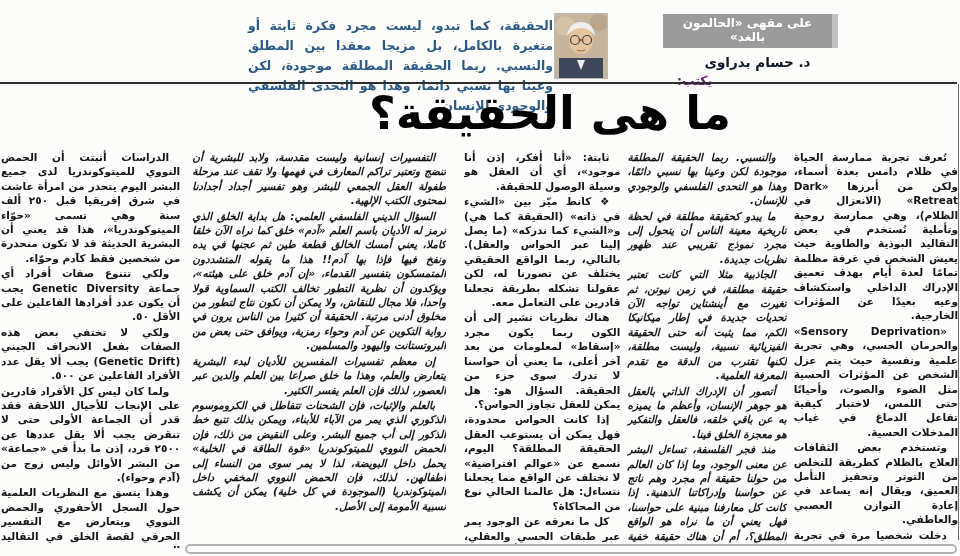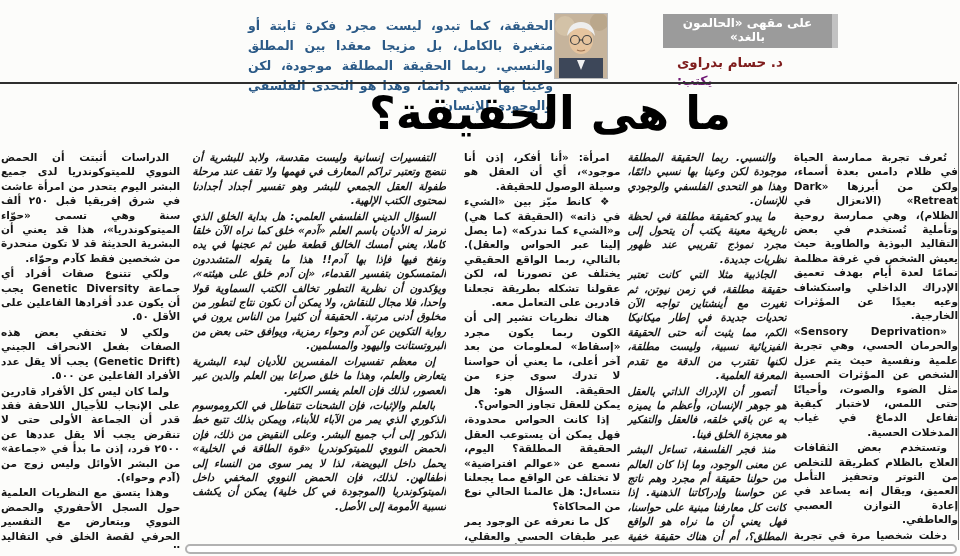--- a/index.html
+++ b/index.html
@@ -24,22 +24,22 @@
   .photo svg { display:block; }
   .byline {
     position:absolute; top:14px; right:122px; width:175px; direction:rtl;
   }
   .badge {
     display:block; background:#9b9b9b; color:#ffffff;
     font-size:12px; font-weight:bold; text-align:center;
     padding:2px 4px 4px; border-right:6px solid #c2c2c2;
   }
   .author {
-    direction:rtl; text-align:left; padding-left:14px; margin-top:6px;
-    font-size:13.5px; font-weight:bold; color:#7f1d1d;
+    direction:rtl; text-align:center; padding-left:14px; margin-top:6px;
+    font-size:13.5px; font-weight:bold; color:#0f172a;
   }
   .writes {
     direction:rtl; text-align:left; padding-left:14px; margin-top:3px;
     font-size:12.5px; font-weight:bold; color:#701a75;
   }
   .header-rule {
     position:absolute; top:82px; left:0; width:957px; height:2px; background:#2e2e2e;
   }
   
   .title {
@@ -107,27 +107,27 @@
 
   <main class="body">
     <section class="col c1">
         <p>تُعرف تجربة ممارسة الحياة في ظلام دامس بعدة أسماء، ولكن من أبرزها «Dark Retreat» (الانعزال في الظلام)، وهي ممارسة روحية وتأملية تُستخدم في بعض التقاليد البوذية والطاوية حيث يعيش الشخص في غرفة مظلمة تمامًا لعدة أيام بهدف تعميق الإدراك الداخلي واستكشاف وعيه بعيدًا عن المؤثرات الخارجية.</p>
         <p>«Sensory Deprivation» والحرمان الحسي، وهي تجربة علمية ونفسية حيث يتم عزل الشخص عن المؤثرات الحسية مثل الضوء والصوت، وأحيانًا حتى اللمس، لاختبار كيفية تفاعل الدماغ في غياب المدخلات الحسية.</p>
         <p>وتستخدم بعض الثقافات العلاج بالظلام كطريقة للتخلص من التوتر وتحفيز التأمل العميق، ويقال إنه يساعد في إعادة التوازن العصبي والعاطفي.</p>
         <p>دخلت شخصيا مرة في تجربة مثيرة حيث التقيت مع خمسة أشخاص لم أعرفهم من قبل ولم يسمح لنا بأن نتعرف على بعض قبل التجربة، التجربة هي دخولنا في مكان مظلم تماما (أي تختفي حاسة البصر) نلتقي ونتعرف ونحن لا نرى بعضا، ونسير من غرفة إلى غرفة في المكان وكل غرفة بها محتويات مختلفة نتحسسها ونتلامس أيدينا وتتداخل الأصوات في وجداننا ونصبح معارف في إطار جديد، وتنتهي النصف ساعة في مكان نطلب فيه المشروبات ونتحدث وتنتهي الرحلة بإعادة حاسة البصر ونرى بعضا ونتفاجأ، وغصبا عن كل واحد، يجد صورة الآخر بشكل مختلف.</p>
       </section>
     <section class="col c2">
         <p>والنسبي. ربما الحقيقة المطلقة موجودة لكن وعينا بها نسبي دائمًا، وهذا هو التحدى الفلسفي والوجودي للإنسان.</p>
-        <p>ما يبدو كحقيقة مطلقة في لحظة تاريخية معينة يكتب أن يتحول إلى مجرد نموذج تقريبي عند ظهور نظريات جديدة.</p>
+        <p>ما يبدو كحقيقة مطلقة في لحظة تاريخية معينة الناس أن يتحول إلى مجرد نموذج تقريبي عند ظهور نظريات جديدة.</p>
         <p>الجاذبية مثلا التي كانت تعتبر حقيقة مطلقة، في زمن نيوتن، ثم تغيرت مع أينشتاين تواجه الآن تحديات جديدة في إطار ميكانيكا الكم، مما يثبت أنه حتى الحقيقة الفيزيائية نسبية، وليست مطلقة، لكنها تقترب من الدقة مع تقدم المعرفة العلمية.</p>
         <p>أتصور أن الإدراك الذاتي بالعقل هو جوهر الإنسان، وأعظم ما يميزه به عن باقي خلقه، فالعقل والتفكير هو معجزة الخلق فينا.</p>
         <p>منذ فجر الفلسفة، تساءل البشر عن معنى الوجود، وما إذا كان العالم من حولنا حقيقة أم مجرد وهم ناتج عن حواسنا وإدراكاتنا الذهنية. إذا كانت كل معارفنا مبنية على حواسنا، فهل يعني أن ما نراه هو الواقع المطلق؟، أم أن هناك حقيقة خفية تتجاوز إدراكنا؟.</p>
       </section>
     <section class="col c3">
-        <p>امرأة: «أنا أفكر، إذن أنا موجود»، أي أن العقل هو وسيلة الوصول للحقيقة.</p>
+        <p>ثابتة: «أنا أفكر، إذن أنا موجود»، أي أن العقل هو وسيلة الوصول للحقيقة.</p>
         <p>❖ كانط ميّز بين «الشيء في ذاته» (الحقيقة كما هي) و«الشيء كما ندركه» (ما يصل إلينا عبر الحواس والعقل). بالتالي، ربما الواقع الحقيقي يختلف عن تصورنا له، لكن عقولنا تشكله بطريقة تجعلنا قادرين على التعامل معه.</p>
         <p>هناك نظريات تشير إلى أن الكون ربما يكون مجرد «إسقاط» لمعلومات من بعد آخر أعلى، ما يعني أن حواسنا لا تدرك سوى جزء من الحقيقة. السؤال هو: هل يمكن للعقل تجاوز الحواس؟.</p>
         <p>إذا كانت الحواس محدودة، فهل يمكن أن يستوعب العقل الحقيقة المطلقة؟ اليوم، نسمع عن «عوالم افتراضية» لا تختلف عن الواقع مما يجعلنا نتساءل: هل عالمنا الحالي نوع من المحاكاة؟</p>
         <p>كل ما نعرفه عن الوجود يمر عبر طبقات الحسي والعقلي، وقد يكون الواقع أعمق مما نتصور، لكننا لا نملك وسيلة للوصول إليه سوى بالاعتماد على أدواتنا الفكرية والتجريبية.</p>
       </section>
     <section class="col c4">
         <p>التفسيرات إنسانية وليست مقدسة، ولابد للبشرية أن تنضج وتعتبر تراكم المعارف في فهمها ولا تقف عند مرحلة طفولة العقل الجمعي للبشر وهو تفسير أجداد أجدادنا لمحتوى الكتب الإلهية.</p>
         <p>السؤال الديني الفلسفي العلمي: هل بداية الخلق الذي ترمز له الأديان باسم العلم «آدم» خلق كما نراه الآن خلقا كاملا، يعني أمسك الخالق قطعة طين ثم عجنها في يده ونفخ فيها فإذا بها آدم!! هذا ما يقوله المتشددون المتمسكون بتفسير القدماء، «إن آدم خلق على هيئته»، ويؤكدون أن نظرية التطور تخالف الكتب السماوية قولا واحدا، فلا مجال للنقاش، ولا يمكن أن نكون نتاج لتطور من مخلوق أدنى مرتبة. الحقيقة أن كثيرا من الناس يرون في رواية التكوين عن آدم وحواء رمزية، ويوافق حتى بعض من البروتستانت واليهود والمسلمين.</p>
         <p>إن معظم تفسيرات المفسرين للأديان لبدء البشرية يتعارض والعلم، وهذا ما خلق صراعا بين العلم والدين عبر العصور، لذلك فإن العلم يفسر الكثير.</p>
         <p>بالعلم والإثبات، فإن الشحنات تتفاطل في الكروموسوم الذكوري الذي يمر من الآباء للأبناء، ويمكن بذلك تتبع خط الذكور إلى أب جميع البشر. وعلى النقيض من ذلك، فإن الحمض النووي للميتوكوندريا «قوة الطاقة في الخلية» يحمل داخل البويضة، لذا لا يمر سوى من النساء إلى أطفالهن. لذلك، فإن الحمض النووي المخفي داخل الميتوكوندريا (الموجودة في كل خلية) يمكن أن يكشف نسبية الأمومة إلى الأصل.</p>

